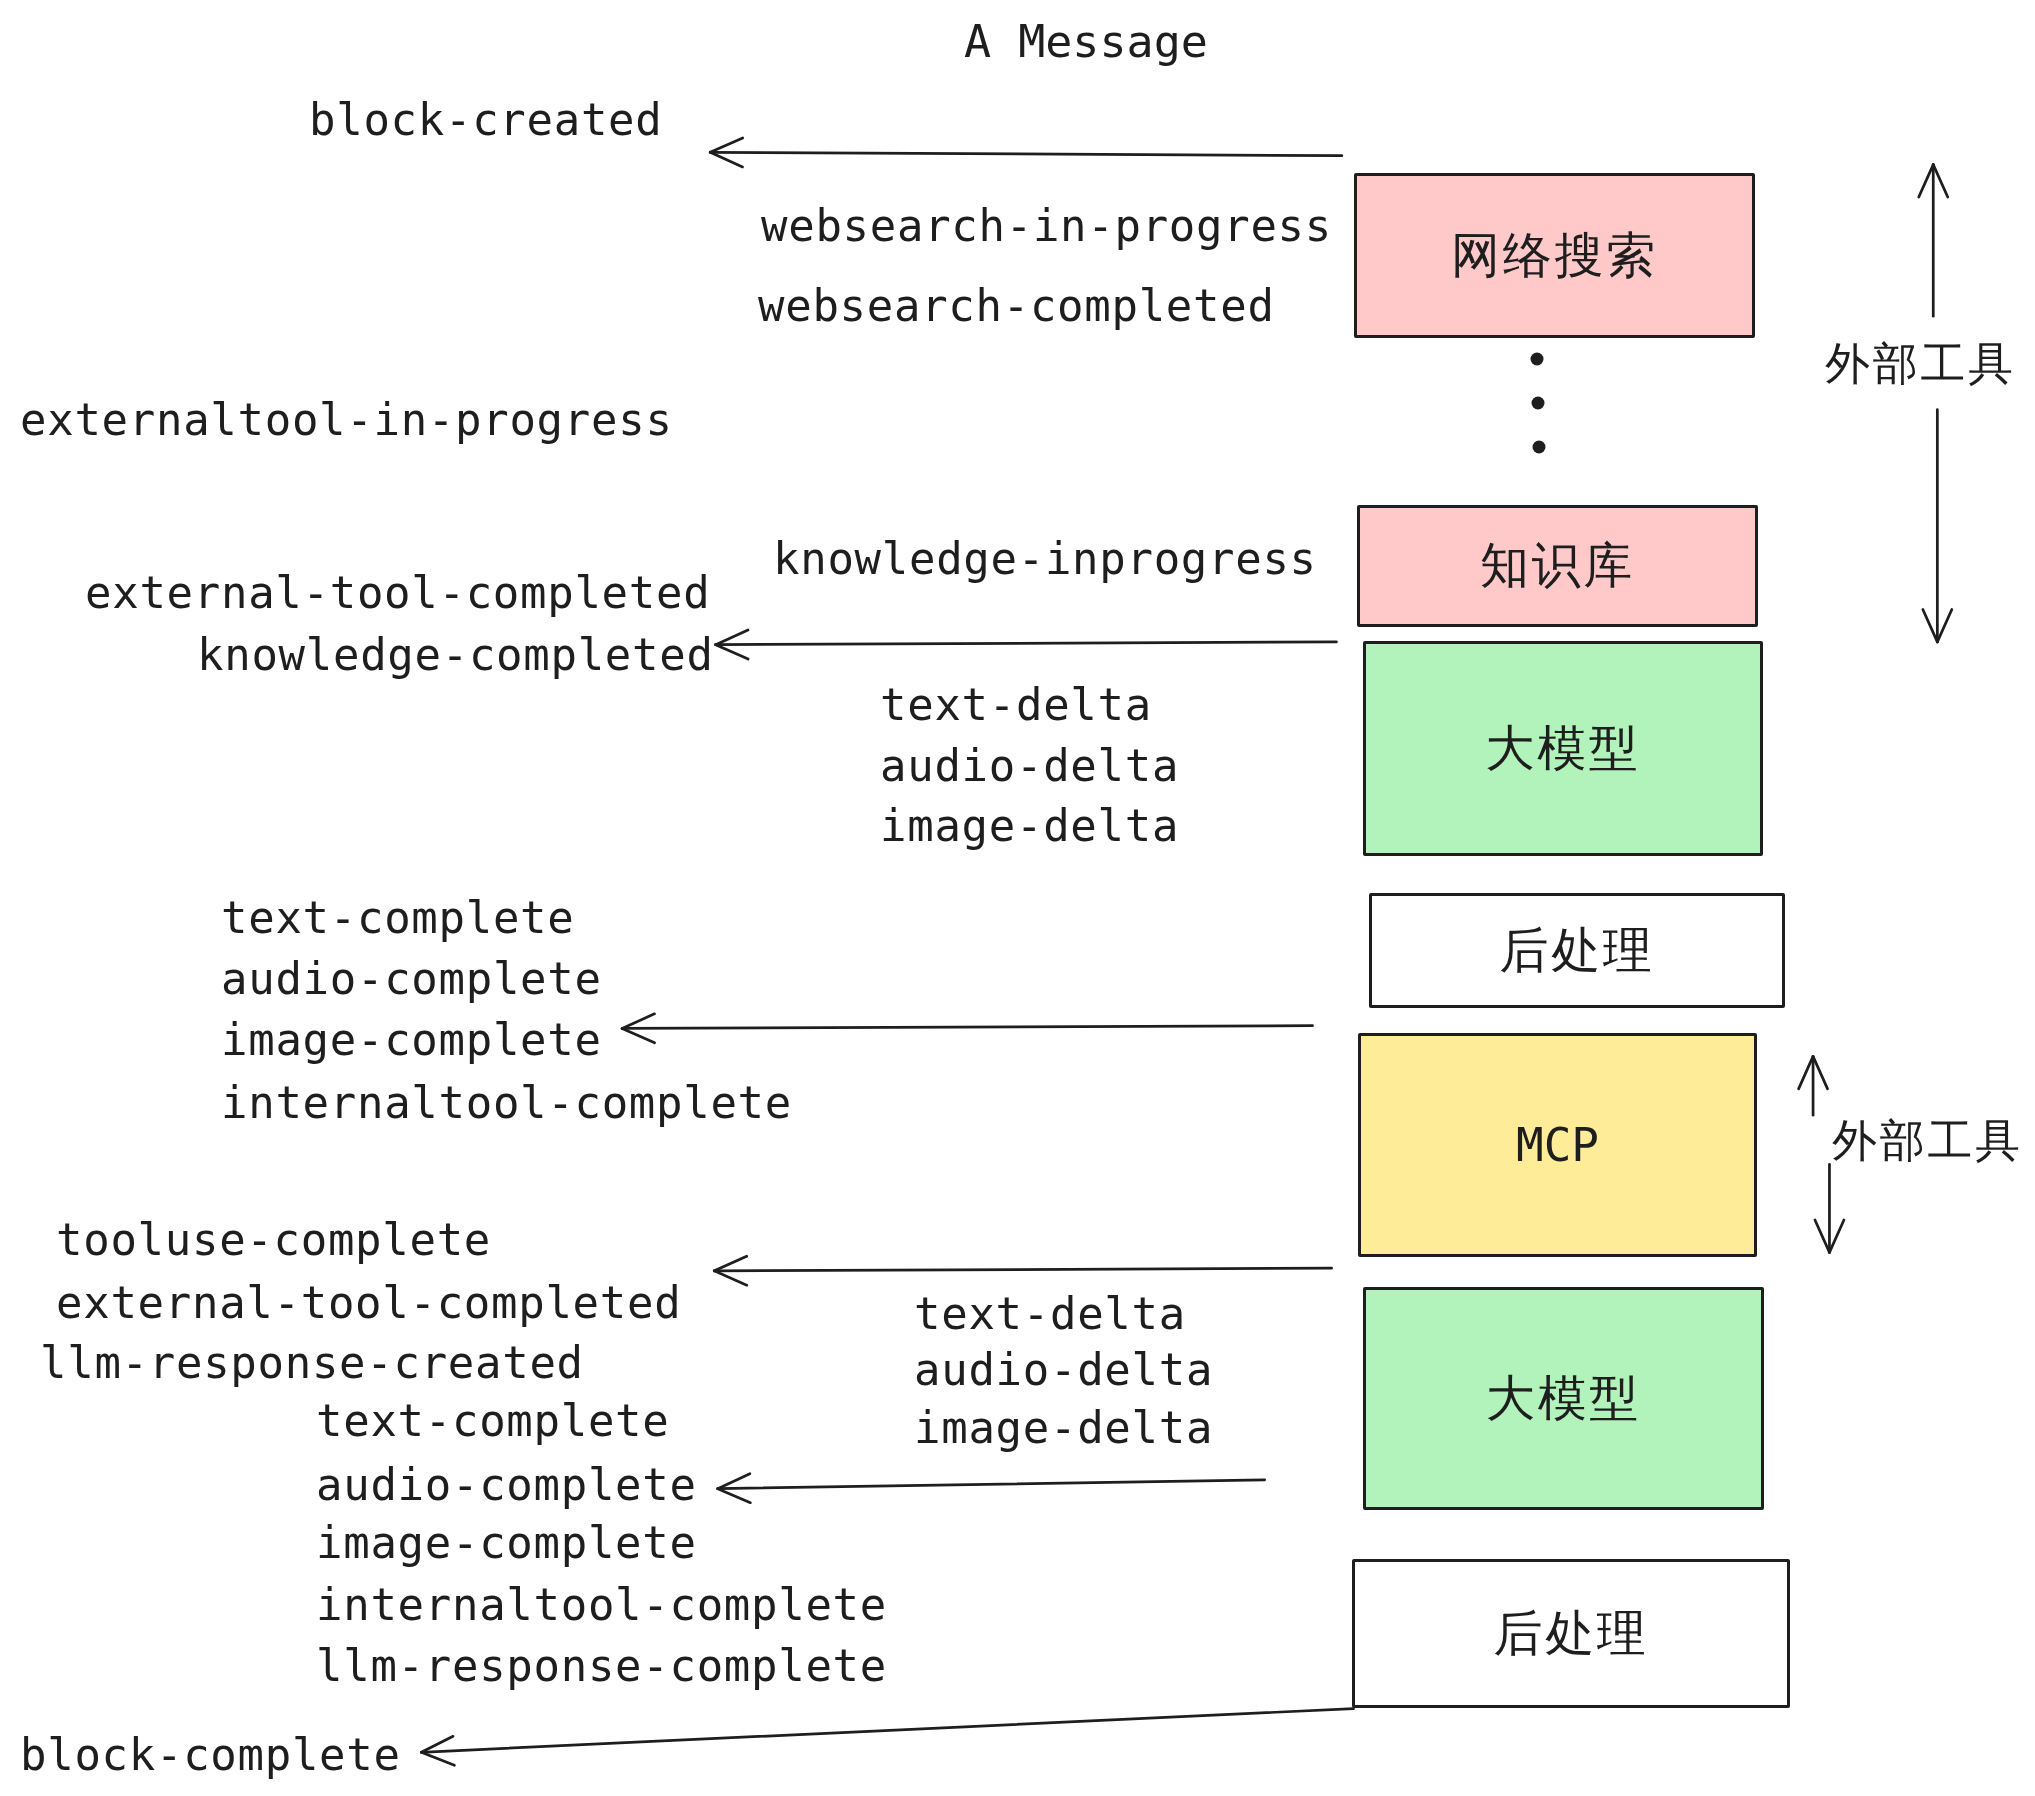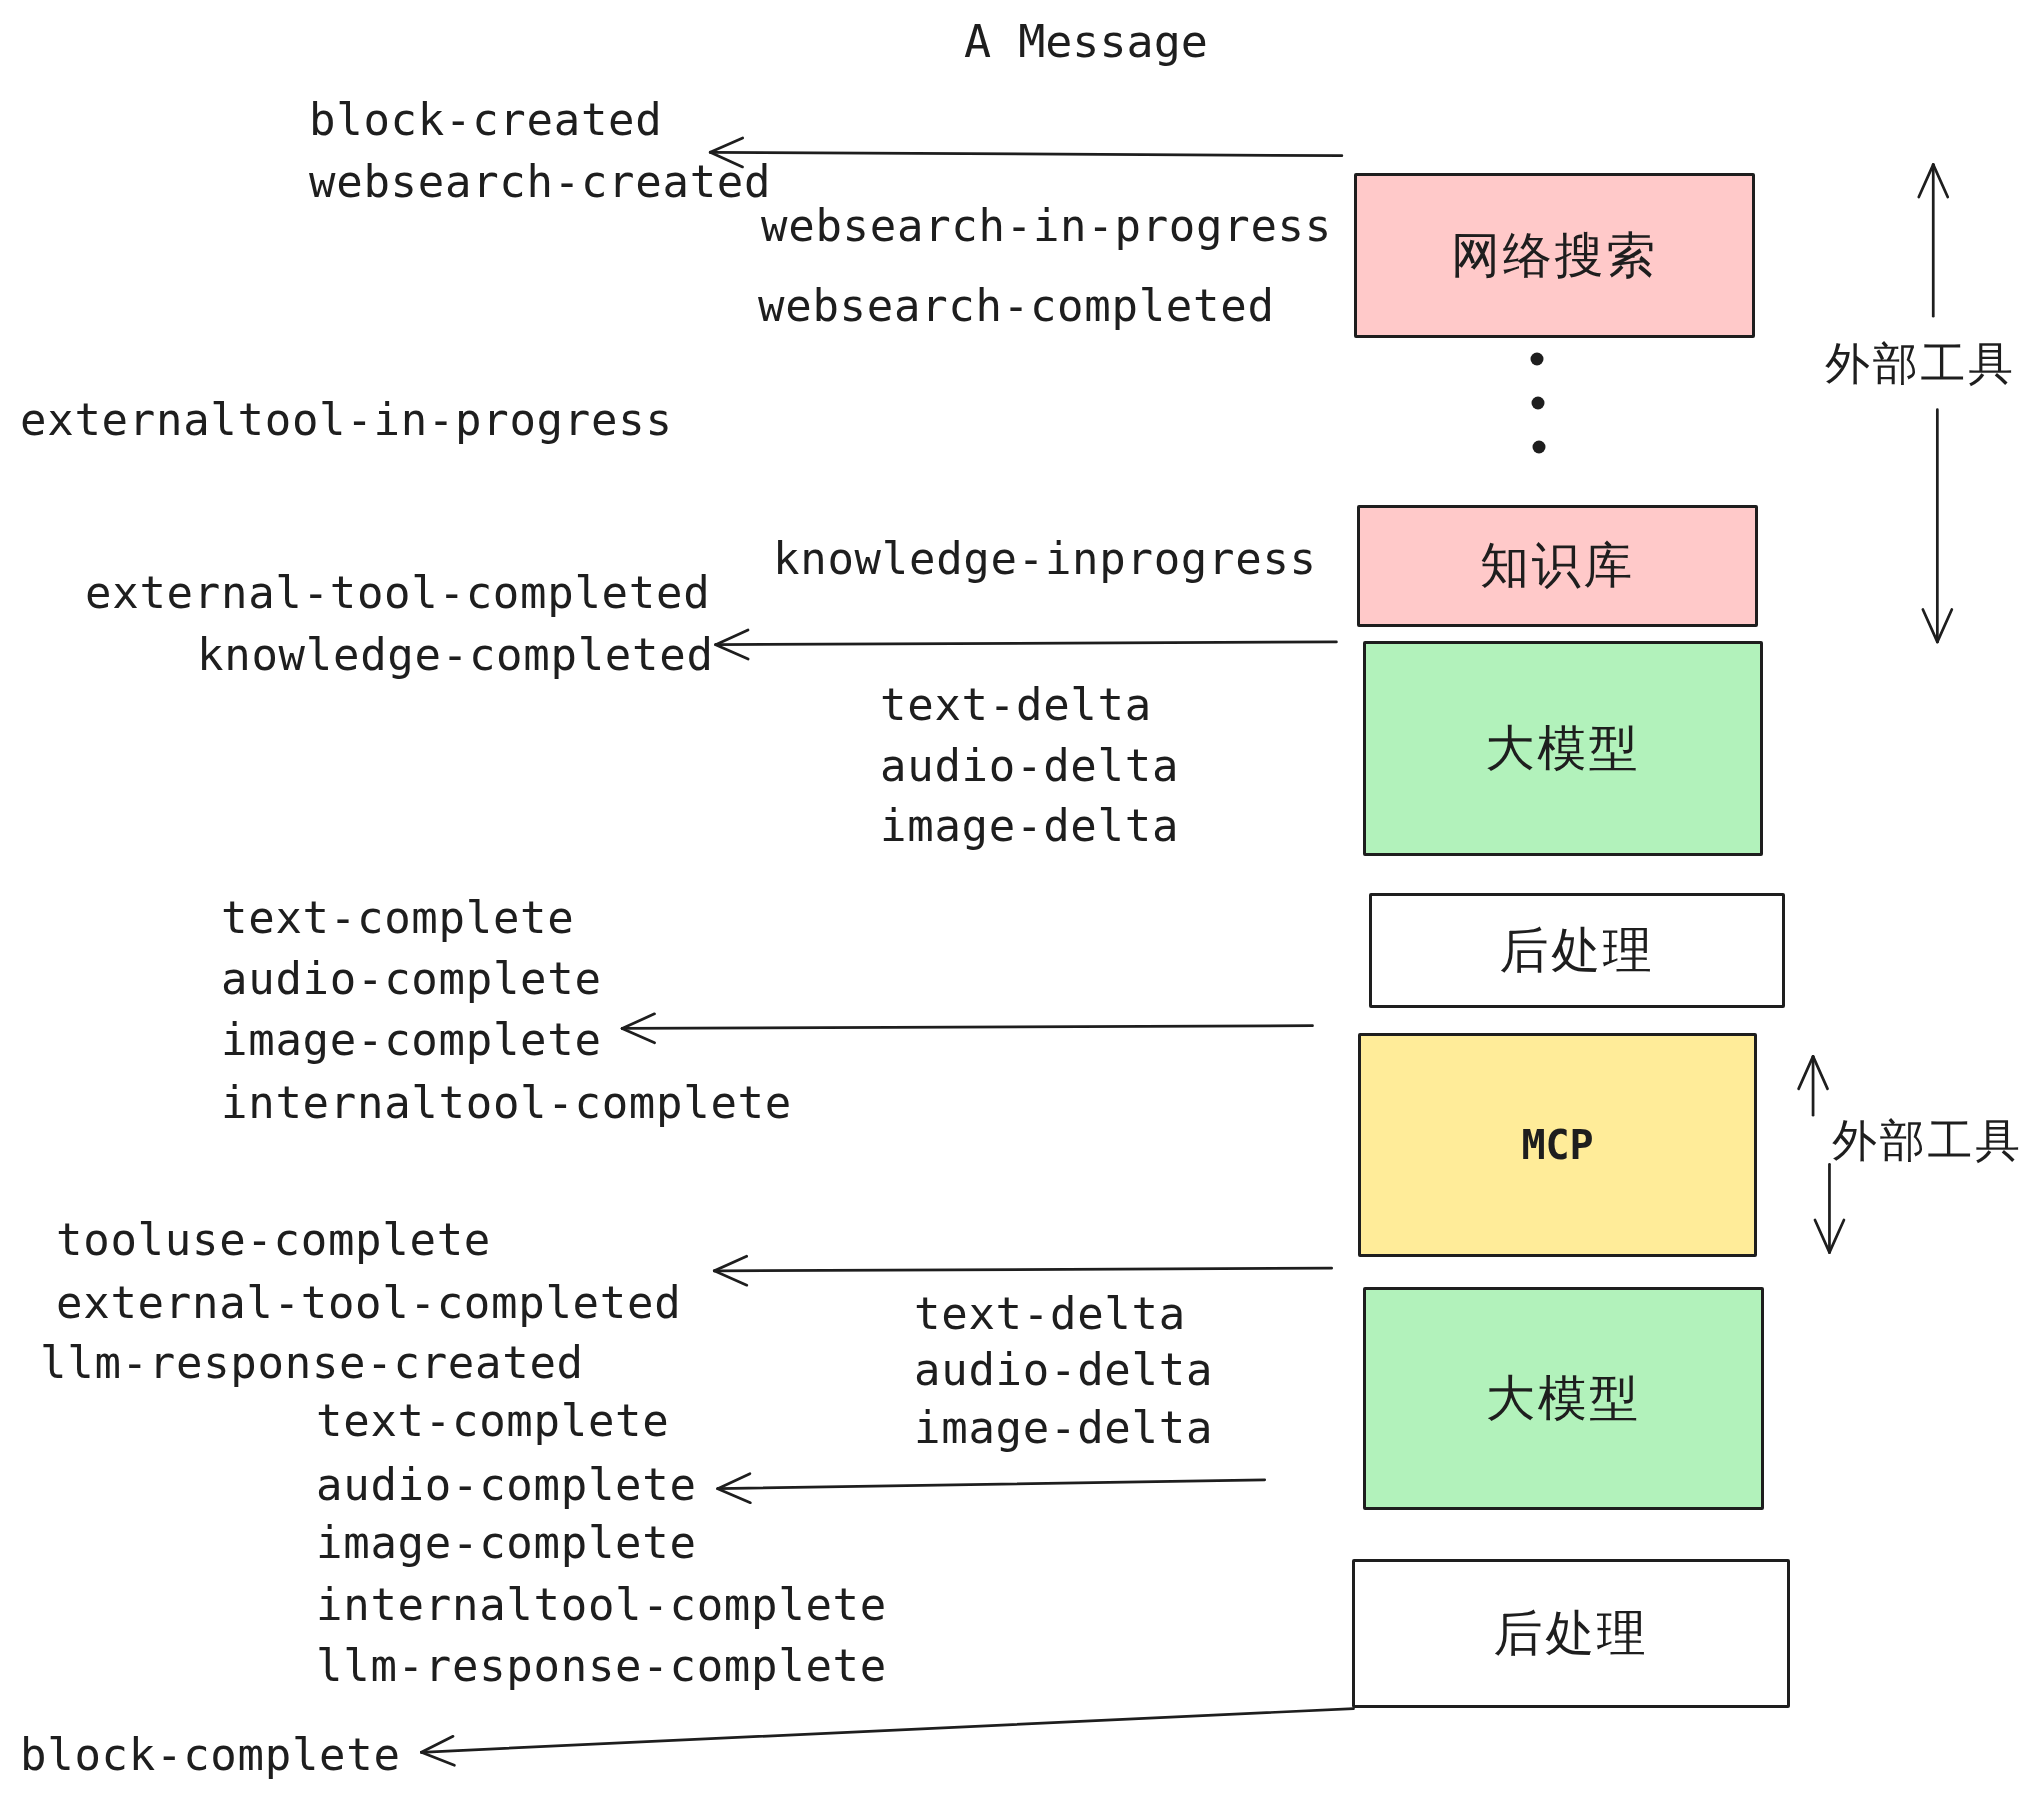--- a/index.html
+++ b/index.html
@@ -36,22 +36,22 @@
     justify-content: center;
   }
   .box-label-cjk {
     font-family: "DejaVu Sans", "Liberation Sans", sans-serif;
     font-size: 49px;
     letter-spacing: 2.7px;
     white-space: nowrap;
   }
   .box-label-mono {
     font-family: "DejaVu Sans Mono", "Liberation Mono", monospace;
-    font-size: 40px;
-    font-weight: bold;
+    font-size: 46px;
+    font-weight: normal;
     white-space: nowrap;
   }
   .side-label {
     position: absolute;
     font-family: "DejaVu Sans", "Liberation Sans", sans-serif;
     font-size: 45px;
     white-space: nowrap;
     transform: translateY(-50%);
     letter-spacing: 2.7px;
   }
@@ -122,21 +122,20 @@
     <div class="box" style="left: 1358px; top: 1033px; width: 399px; height: 224px; background: rgb(255, 236, 153); border-color: rgb(30, 30, 30);">
       <span class="box-label-mono">MCP</span>
     </div>
     <div class="box" style="left: 1363px; top: 1287px; width: 401px; height: 223px; background: rgb(178, 242, 187); border-color: rgb(30, 30, 30);">
       <span class="box-label-cjk">大模型</span>
     </div>
     <div class="box" style="left: 1352px; top: 1559px; width: 438px; height: 149px; background: rgb(255, 255, 255); border-color: rgb(30, 30, 30);">
       <span class="box-label-cjk">后处理</span>
     </div>
     <div class="event-label" style="left: 309px; top: 121px;">block-created</div>
-    <div class="event-label" style="left: 309px; top: 183px;">websearch-created</div>
     <div class="event-label" style="left: 761px; top: 227px;">websearch-in-progress</div>
     <div class="event-label" style="left: 758px; top: 307px;">websearch-completed</div>
     <div class="event-label" style="left: 20px; top: 421px;">externaltool-in-progress</div>
     <div class="event-label" style="left: 773px; top: 560px;">knowledge-inprogress</div>
     <div class="event-label" style="left: 85px; top: 594px;">external-tool-completed</div>
     <div class="event-label" style="left: 197px; top: 656px;">knowledge-completed</div>
     <div class="event-label" style="left: 880px; top: 706px;">text-delta</div>
     <div class="event-label" style="left: 880px; top: 767px;">audio-delta</div>
     <div class="event-label" style="left: 880px; top: 827px;">image-delta</div>
     <div class="event-label" style="left: 221px; top: 919px;">text-complete</div>

